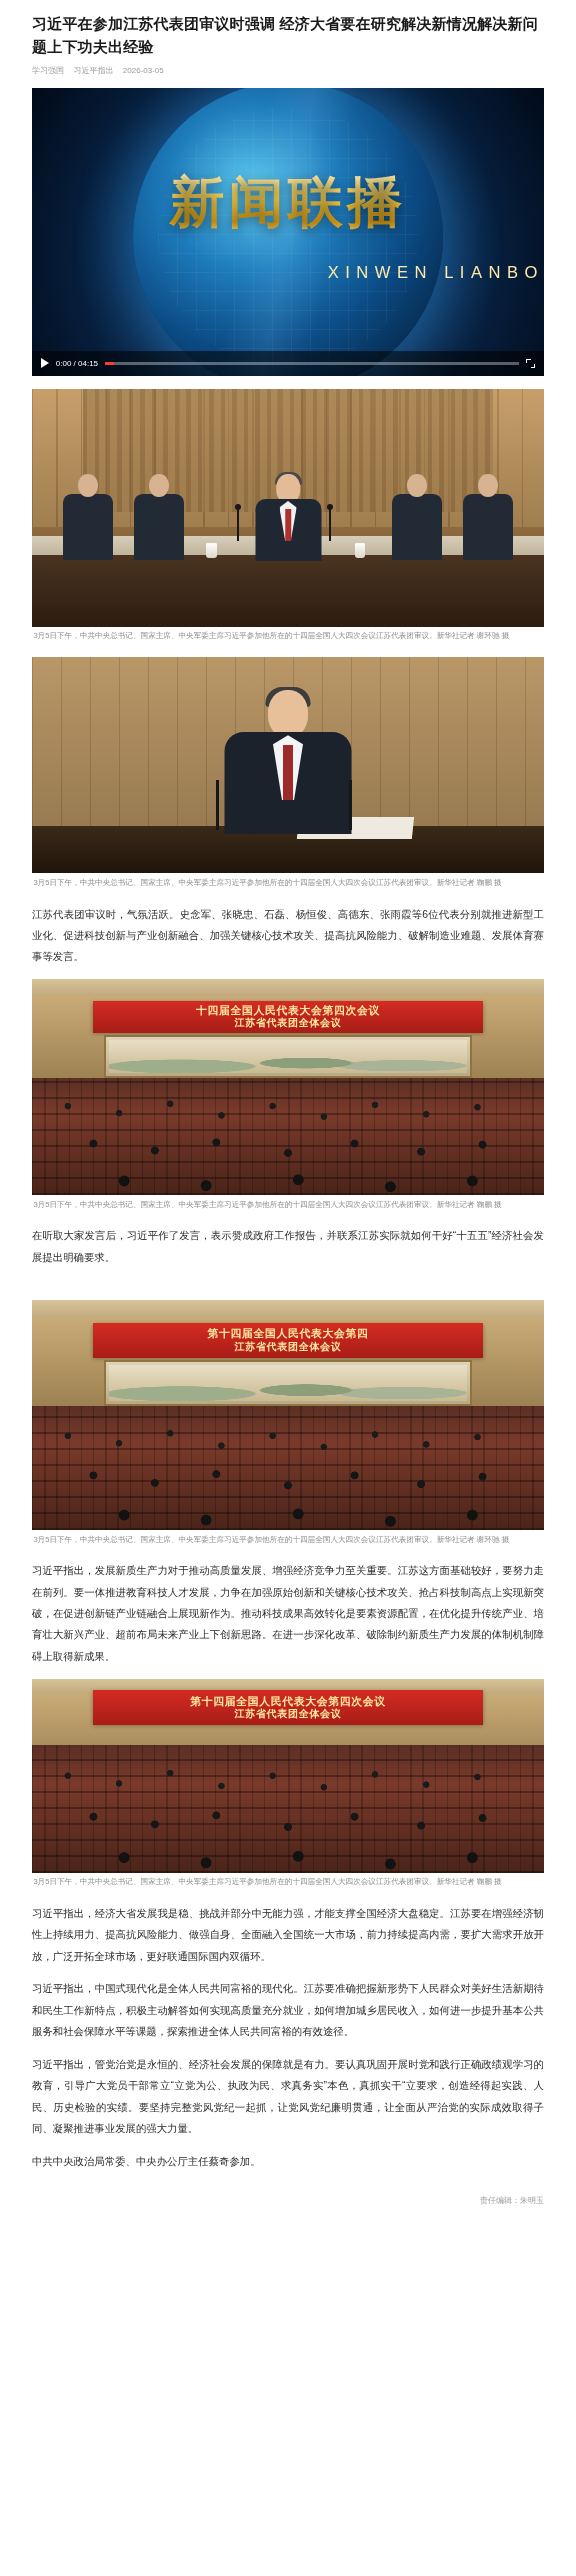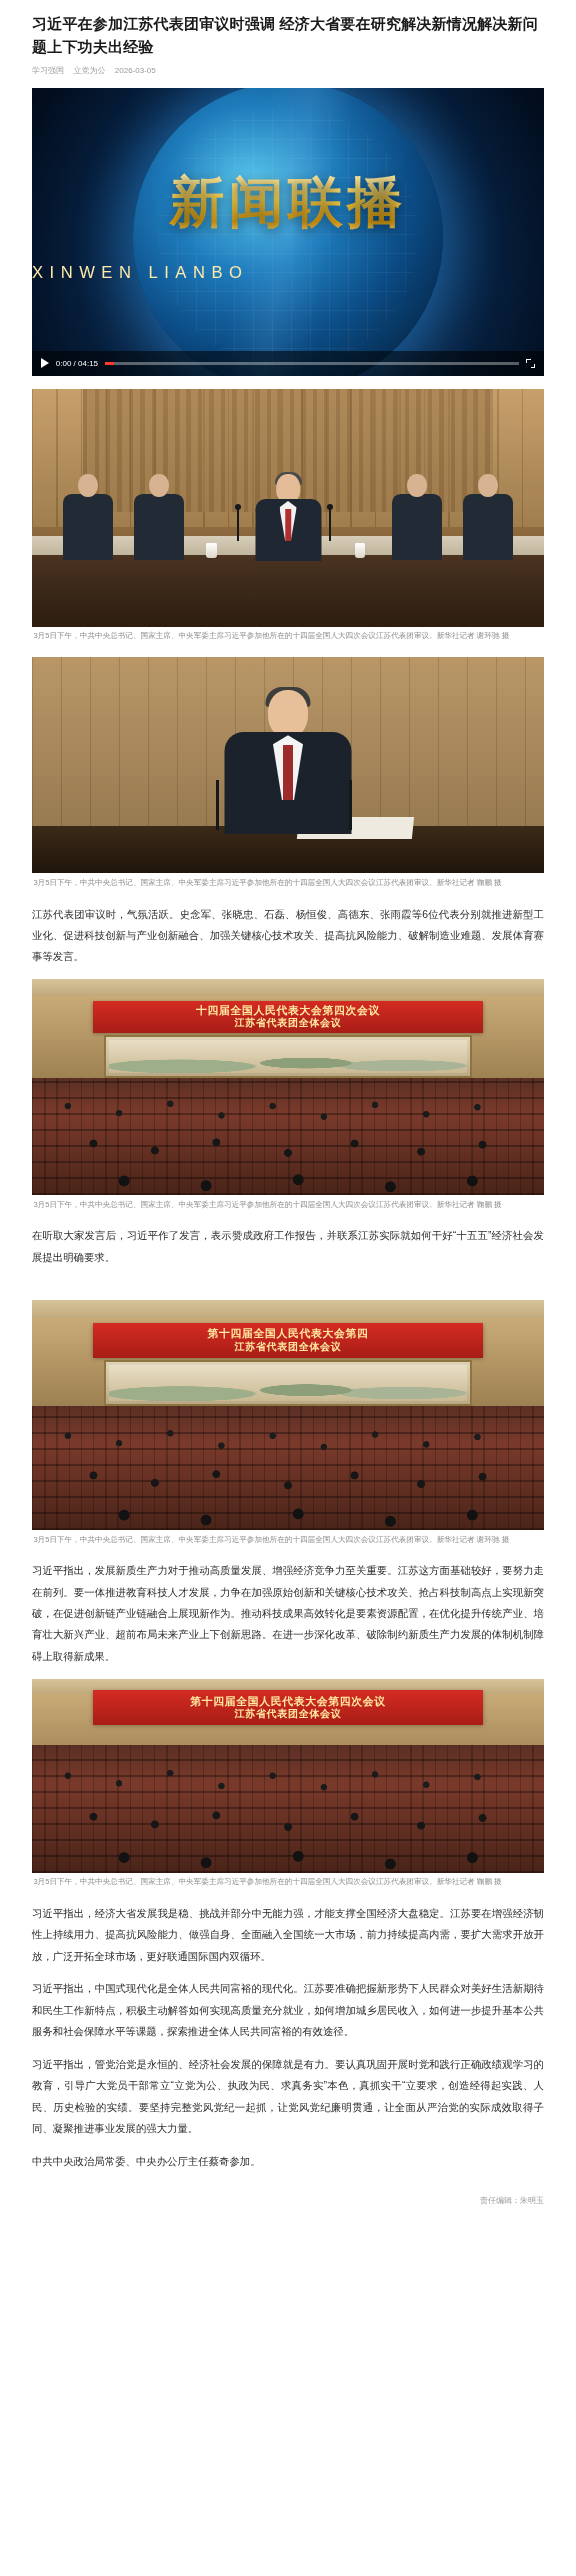--- a/index.html
+++ b/index.html
@@ -89,21 +89,21 @@
     -webkit-background-clip: text;
     background-clip: text;
     -webkit-text-fill-color: transparent;
     text-shadow: 0 2.9px 11.5px rgba(0,0,0,.45);
     font-family: "Liberation Serif", serif;
   }
   .vtitle-en {
     position: absolute;
     left: 0; right: 0;
     top: 61%;
-    text-align: left;
+    text-align: right;
     font-size: 16.6px;
     letter-spacing: 6.5px;
     color: #ffe9a8;
     font-family: "Liberation Sans", sans-serif;
   }
   .vtitle-en .sep { color: #ffd34d; }
   .video-bar {
     position: absolute;
     left: 0; right: 0; bottom: 0;
     height: 24.5px;
@@ -381,21 +381,21 @@
 </head>
 <body>
 
 <div class="page">
   <div class="article">
 
     <h1 class="headline">习近平在参加江苏代表团审议时强调 经济大省要在研究解决新情况解决新问题上下功夫出经验</h1>
 
     <div class="byline">
       <span class="src">学习强国</span>
-      <span class="col">立党为公</span>
+      <span class="col">习近平指出</span>
       <span class="date" style="margin-left:7.2px;">2026-03-05</span>
     </div>
 
     <div class="video-wrap">
       <div class="video-stage">
         <div class="globe"></div>
         <div class="beam"></div>
         <div class="vtitle-cn">新闻联播</div>
         <div class="vtitle-en">
           <span>XINWEN</span>

